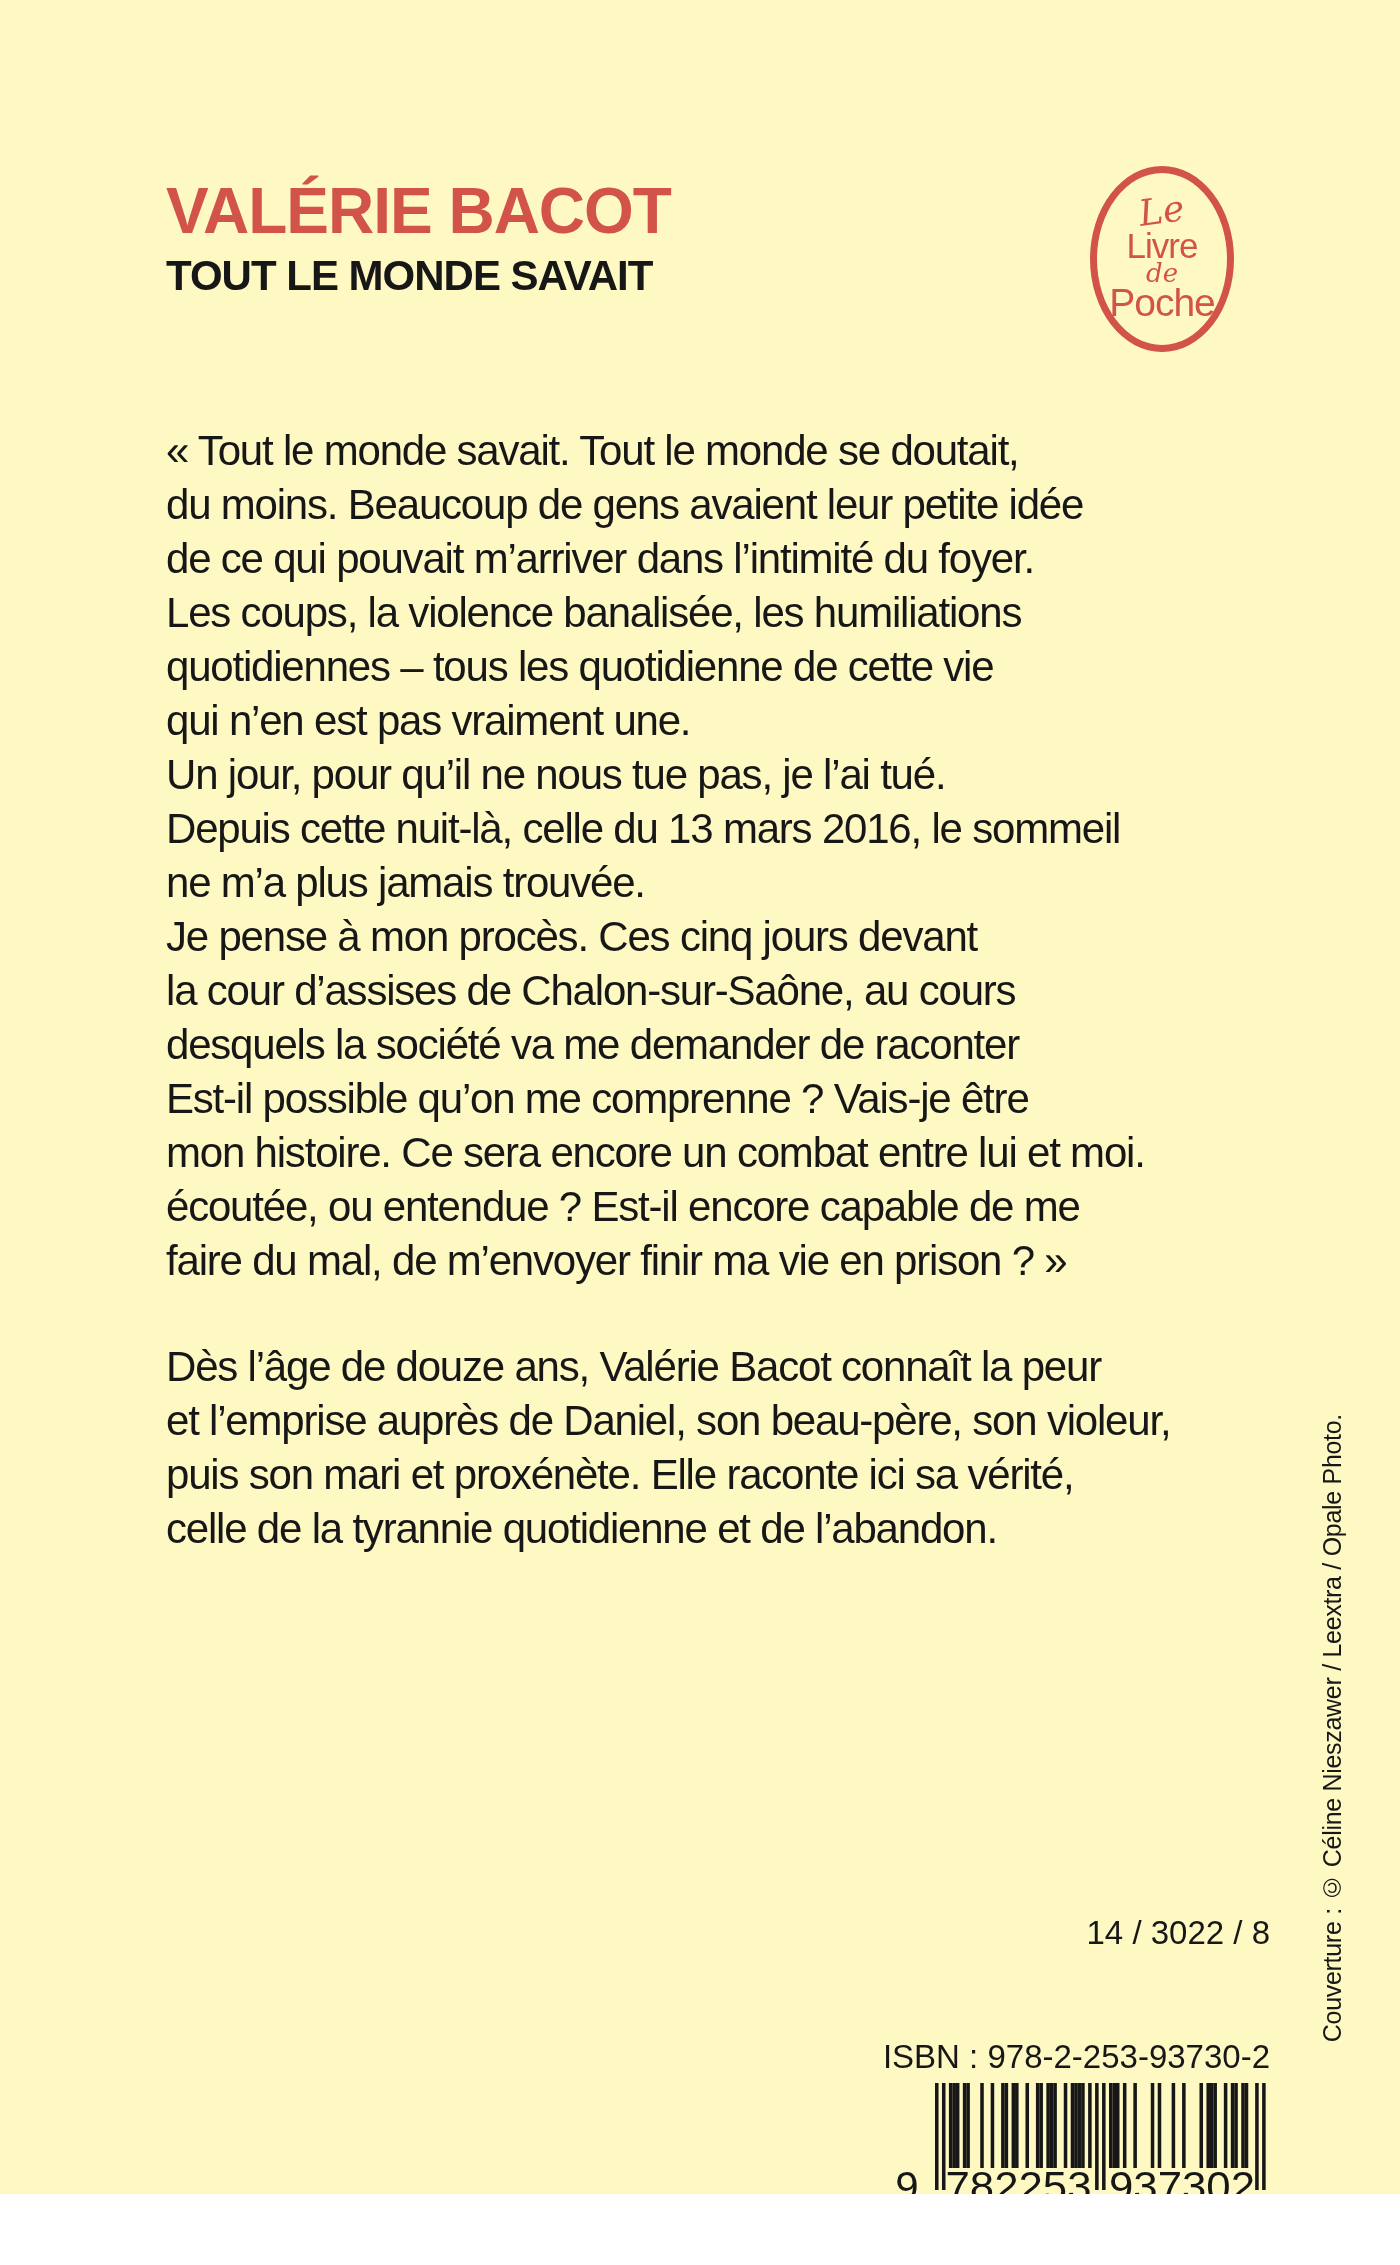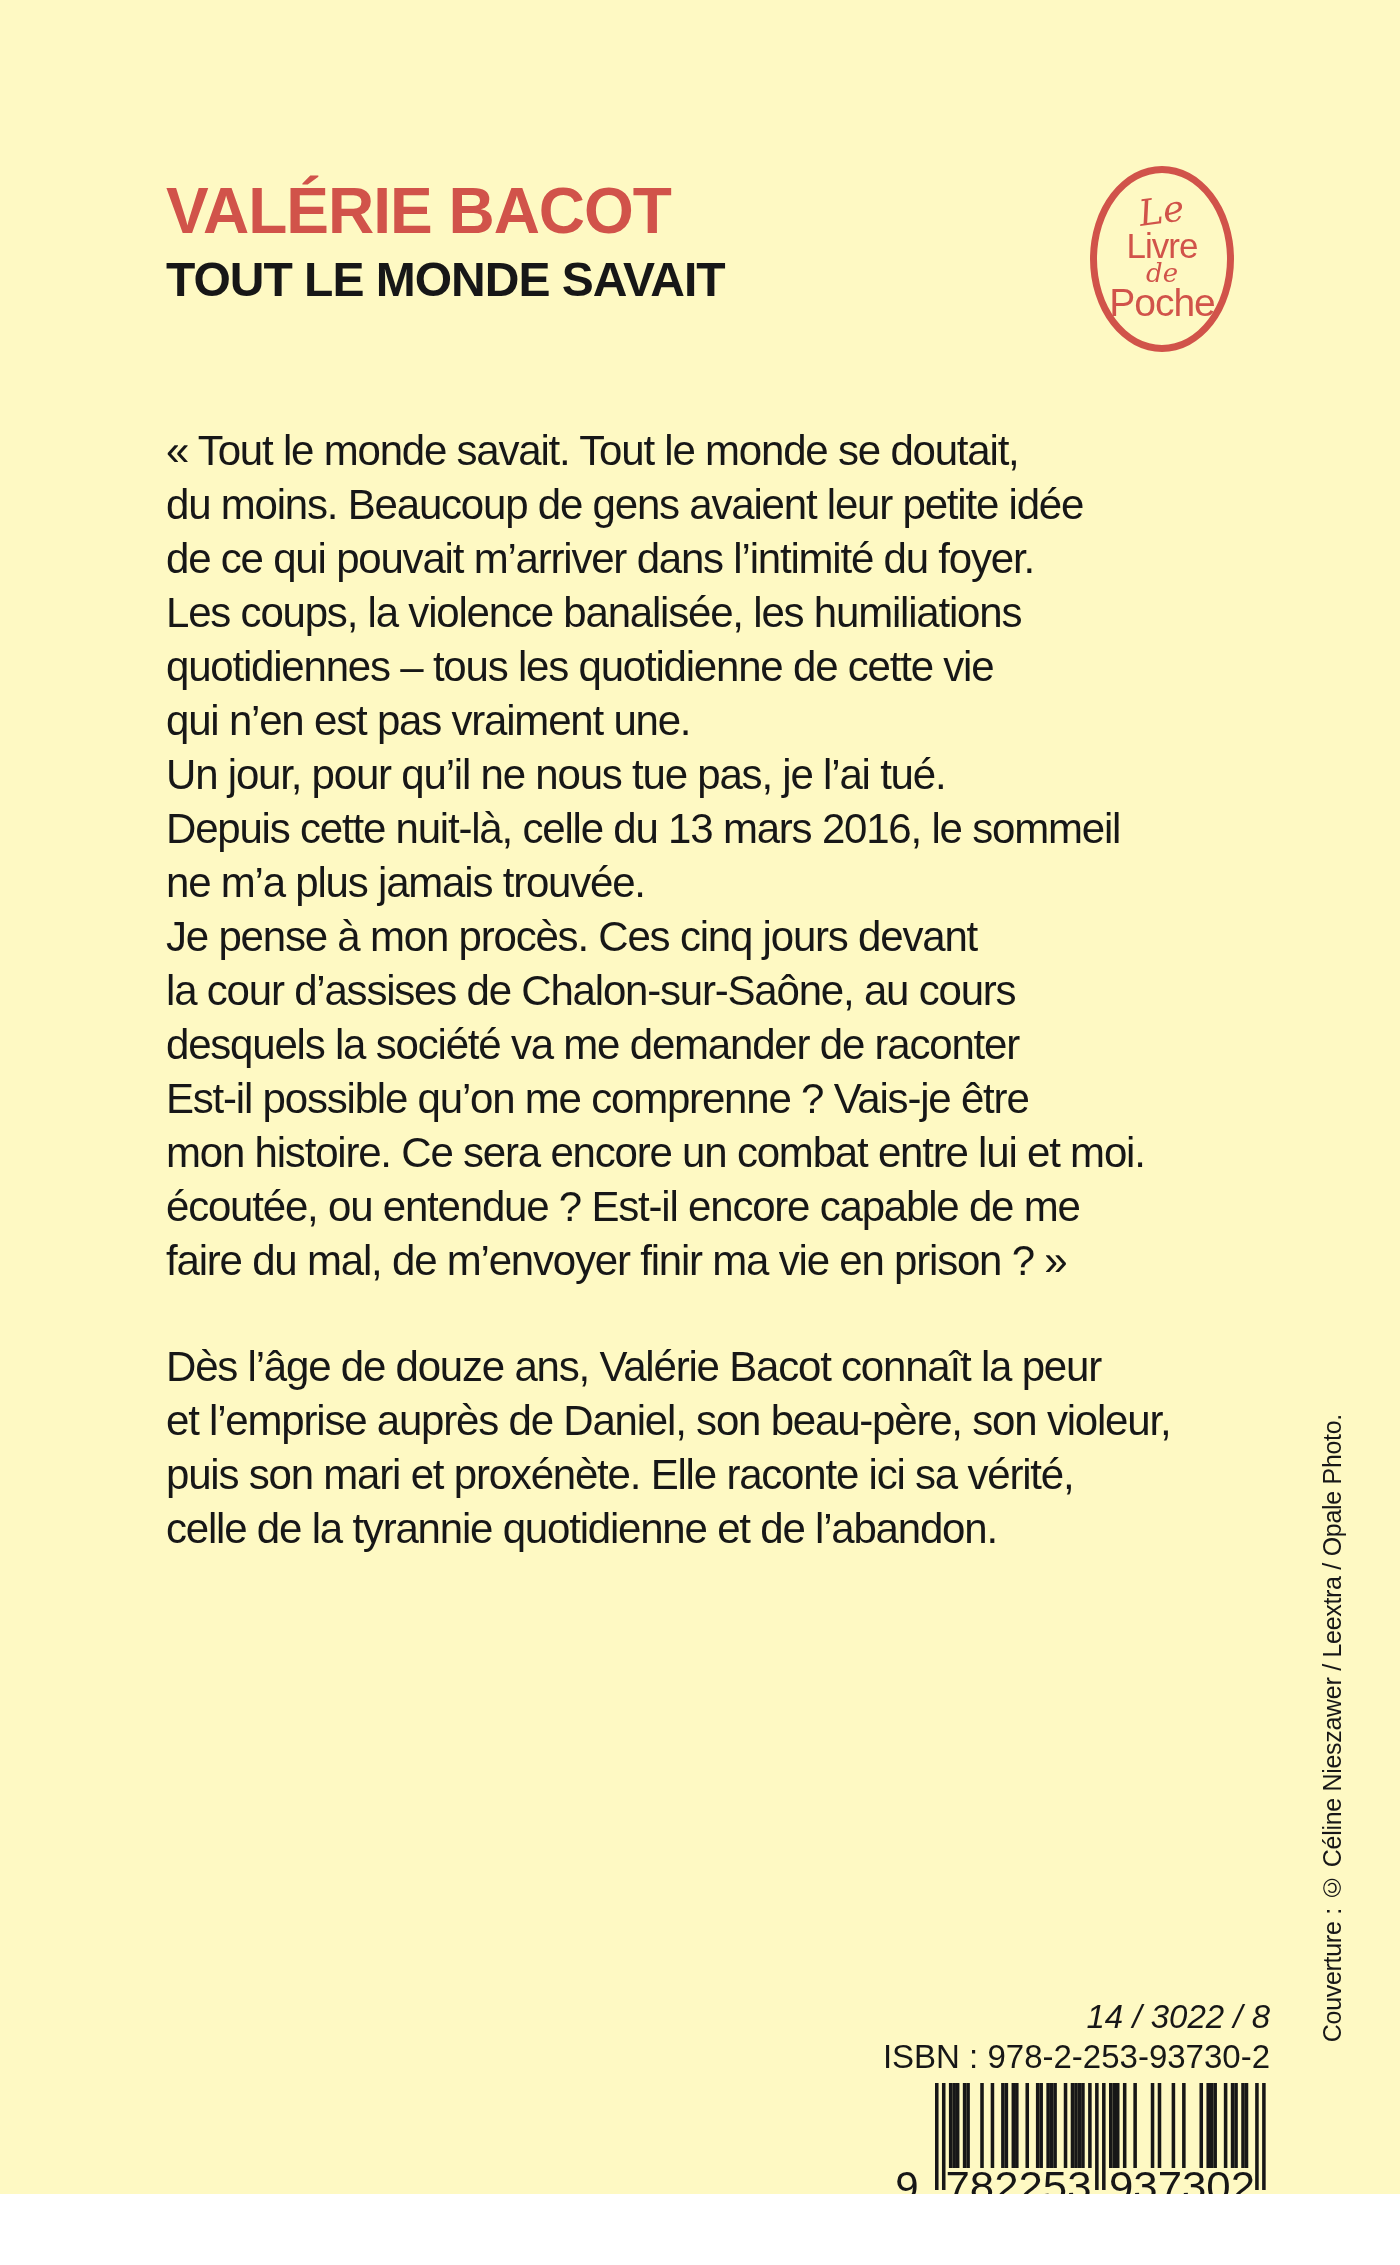--- a/index.html
+++ b/index.html
@@ -6,21 +6,21 @@
   .cover{
     position:relative;width:1400px;height:2194px;background:#fef9c3;
     font-family:"Liberation Sans",sans-serif;color:#171717;overflow:hidden;
   }
   .author{
     position:absolute;left:166px;top:174px;
     font-size:64px;font-weight:700;letter-spacing:-1px;color:#d1534a;white-space:nowrap;
   }
   .title{
     position:absolute;left:166px;top:252px;
-    font-size:48px;font-weight:700;letter-spacing:-1px;color:#171717;white-space:nowrap;
+    font-size:42px;font-weight:700;letter-spacing:-1px;color:#171717;white-space:nowrap;
   }
   .logo{
     position:absolute;left:1090px;top:166px;width:144px;height:186px;
     border:7px solid #d1534a;border-radius:50%;box-sizing:border-box;
     display:flex;flex-direction:column;align-items:center;justify-content:center;
     color:#d1534a;text-align:center;
   }
   .logo .le{font-family:"DejaVu Serif",serif;font-style:italic;font-size:36px;line-height:.8;transform:rotate(-8deg);margin-bottom:3px;}
   .logo .livre{font-size:35px;line-height:.95;letter-spacing:-1px;}
   .logo .de{font-family:"DejaVu Serif",serif;font-style:italic;font-size:26px;line-height:.85;text-align:center;}
@@ -32,21 +32,21 @@
   .synopsis{
     position:absolute;left:166px;top:1340px;width:1180px;
     font-size:42px;line-height:54px;letter-spacing:-1.2px;
   }
   .text-line{white-space:nowrap;}
   .credit{
     position:absolute;left:1318px;bottom:152px;
     writing-mode:vertical-rl;transform:rotate(180deg);
     font-size:25px;letter-spacing:-0.3px;color:#171717;white-space:nowrap;
   }
-  .edition{position:absolute;right:130px;top:1998px;font-size:33px;text-align:right;white-space:nowrap;font-style:italic;}
+  .edition{position:absolute;right:130px;top:1914px;font-size:33px;text-align:right;white-space:nowrap;}
   .isbn{position:absolute;right:130px;top:2038px;font-size:33px;white-space:nowrap;}
   .barcode{position:absolute;left:880px;top:2080px;width:400px;height:130px;}
   .barcode rect{fill:#171717;}
   .bc-digits{font-family:"Liberation Sans",sans-serif;font-size:42px;fill:#171717;}
 </style>
 </head>
 <body>
 
 <div class="cover">
 

